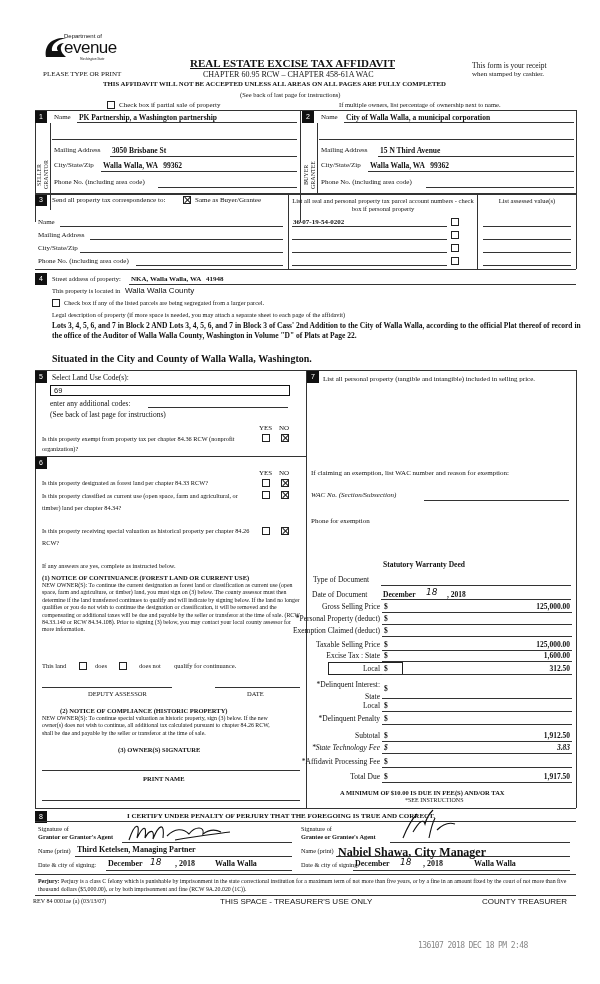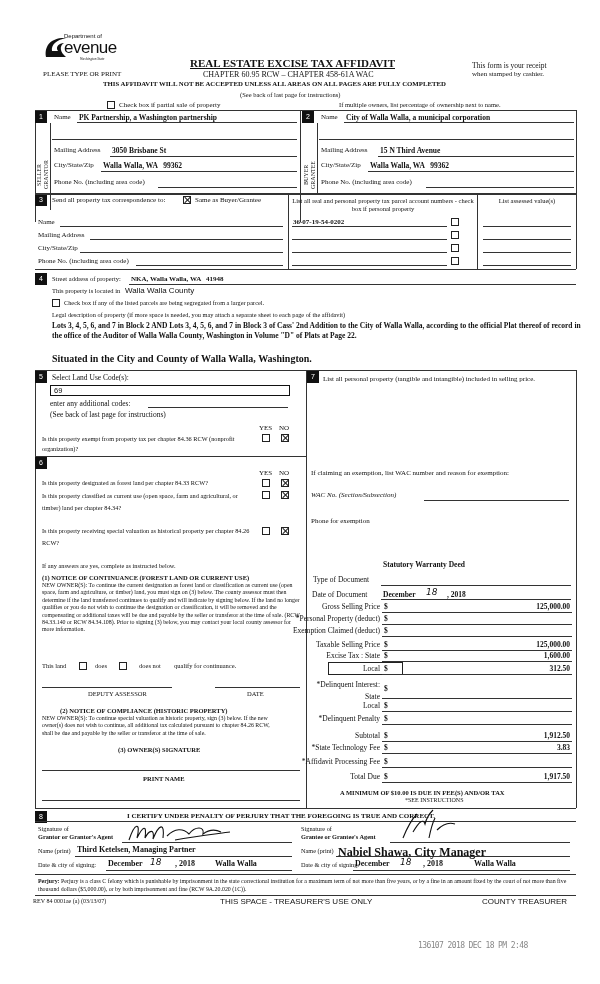--- a/index.html
+++ b/index.html
@@ -260,21 +260,21 @@
   <span class="dollar">$</span>
   <span class="amt"></span>
   <span class="ul"></span>
 </div>
 <div class="money-row" style="top:731px;">
   <span class="lbl">Subtotal</span>
   <span class="dollar">$</span>
   <span class="amt">1,912.50</span>
   <span class="ul"></span>
 </div>
-<div class="money-row" style="top:743px;">
+<div class="money-row" style="top:743px;font-style:italic;">
   <span class="lbl">*State Technology Fee</span>
   <span class="dollar">$</span>
   <span class="amt">3.83</span>
   <span class="ul"></span>
 </div>
 <div class="money-row" style="top:757px;">
   <span class="lbl">*Affidavit Processing Fee</span>
   <span class="dollar">$</span>
   <span class="amt"></span>
   <span class="ul"></span>

